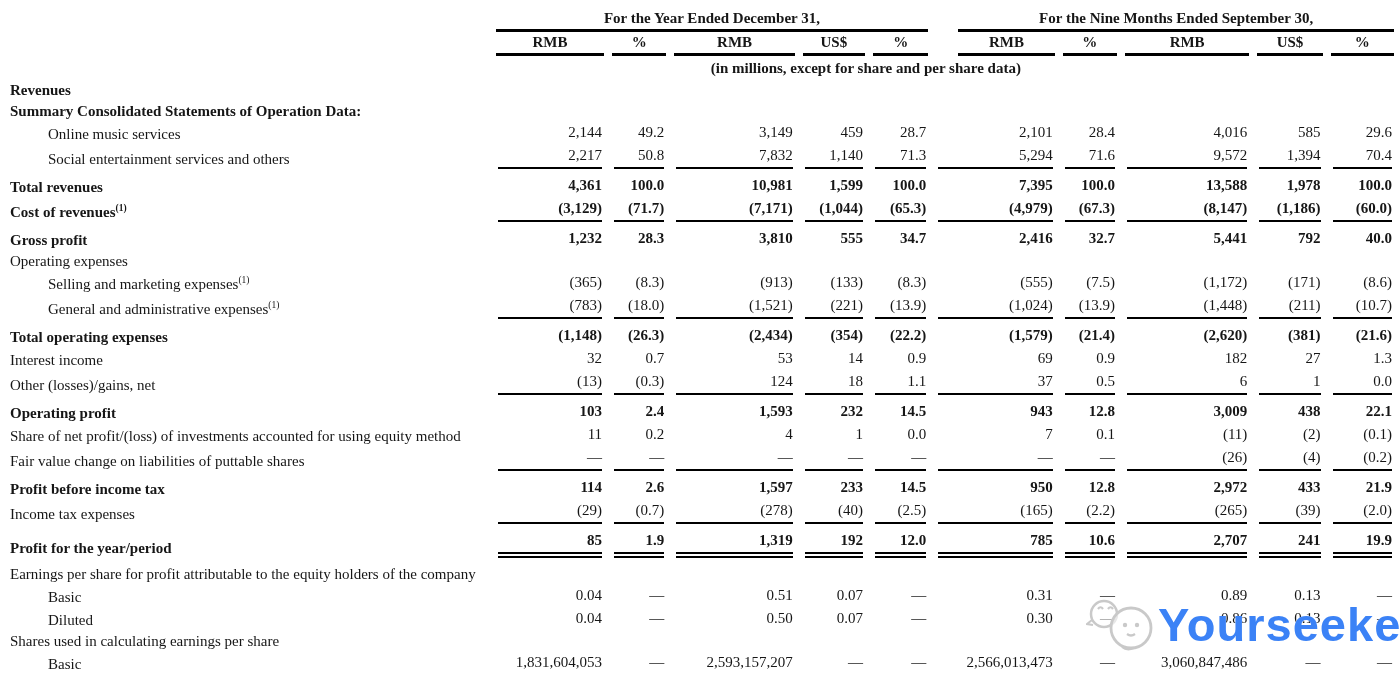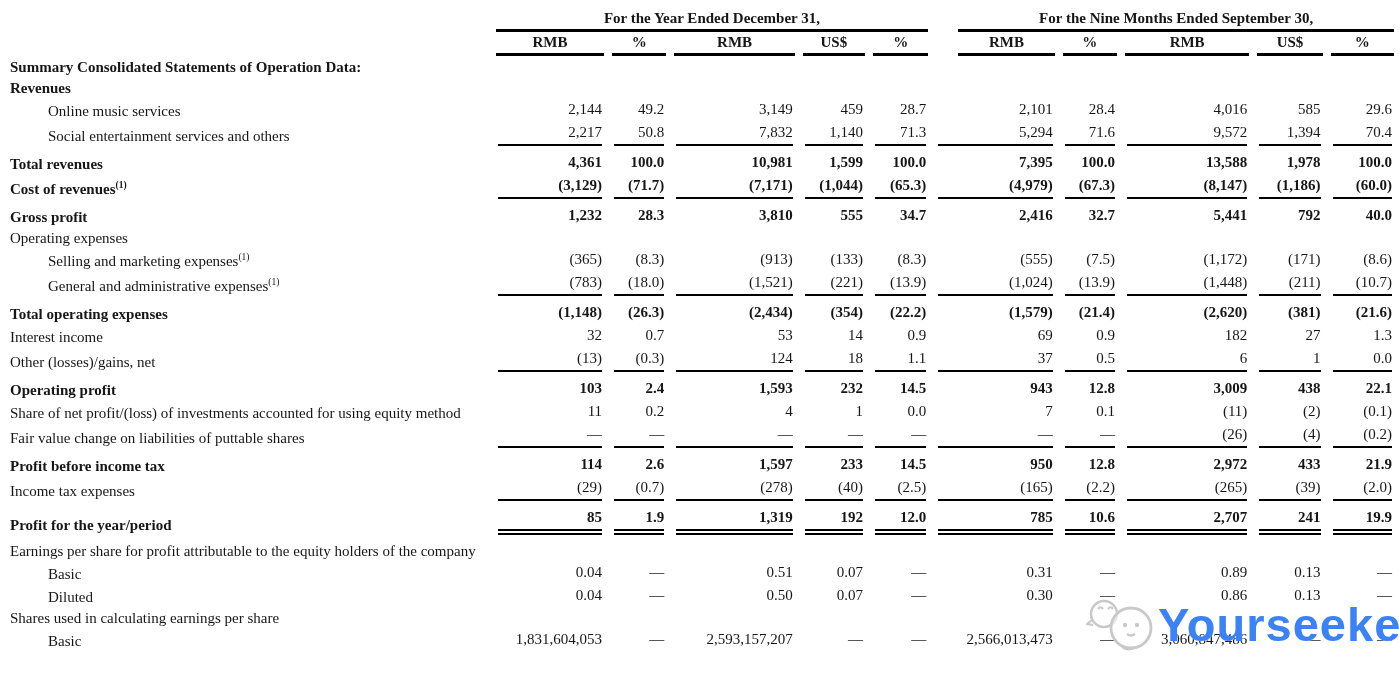--- a/index.html
+++ b/index.html
@@ -114,57 +114,61 @@
         <th>
             <div class="hline">RMB</div>
           </th>
         <th>
             <div class="hline">US$</div>
           </th>
         <th>
             <div class="hline">%</div>
           </th>
       </tr>
+      <tr>
+        <td></td>
+        <td colspan="10" class="note-cell">(in millions, except for share and per share data)</td>
+      </tr>
     </thead>
     <tbody id="tbody">
         <tr class="bold">
+          <td class="lbl">Revenues</td>
+          <td class="num">
+            <span class="v"></span>
+          </td>
+          <td class="num">
+            <span class="v"></span>
+          </td>
+          <td class="num">
+            <span class="v"></span>
+          </td>
+          <td class="num">
+            <span class="v"></span>
+          </td>
+          <td class="num">
+            <span class="v"></span>
+          </td>
+          <td class="num">
+            <span class="v"></span>
+          </td>
+          <td class="num">
+            <span class="v"></span>
+          </td>
+          <td class="num">
+            <span class="v"></span>
+          </td>
+          <td class="num">
+            <span class="v"></span>
+          </td>
+          <td class="num">
+            <span class="v"></span>
+          </td>
+        </tr>
+        <tr class="bold">
           <td class="lbl">Summary Consolidated Statements of Operation Data:</td>
-          <td class="num">
-            <span class="v"></span>
-          </td>
-          <td class="num">
-            <span class="v"></span>
-          </td>
-          <td class="num">
-            <span class="v"></span>
-          </td>
-          <td class="num">
-            <span class="v"></span>
-          </td>
-          <td class="num">
-            <span class="v"></span>
-          </td>
-          <td class="num">
-            <span class="v"></span>
-          </td>
-          <td class="num">
-            <span class="v"></span>
-          </td>
-          <td class="num">
-            <span class="v"></span>
-          </td>
-          <td class="num">
-            <span class="v"></span>
-          </td>
-          <td class="num">
-            <span class="v"></span>
-          </td>
-        </tr>
-        <tr class="bold">
-          <td class="lbl">Revenues</td>
           <td class="num">
             <span class="v"></span>
           </td>
           <td class="num">
             <span class="v"></span>
           </td>
           <td class="num">
             <span class="v"></span>
           </td>
           <td class="num">

